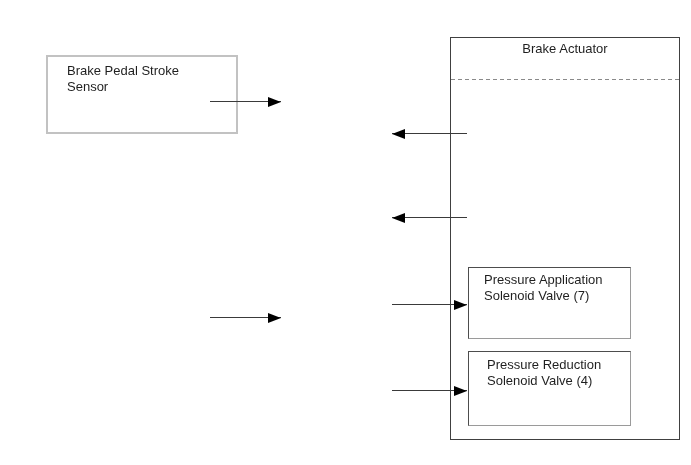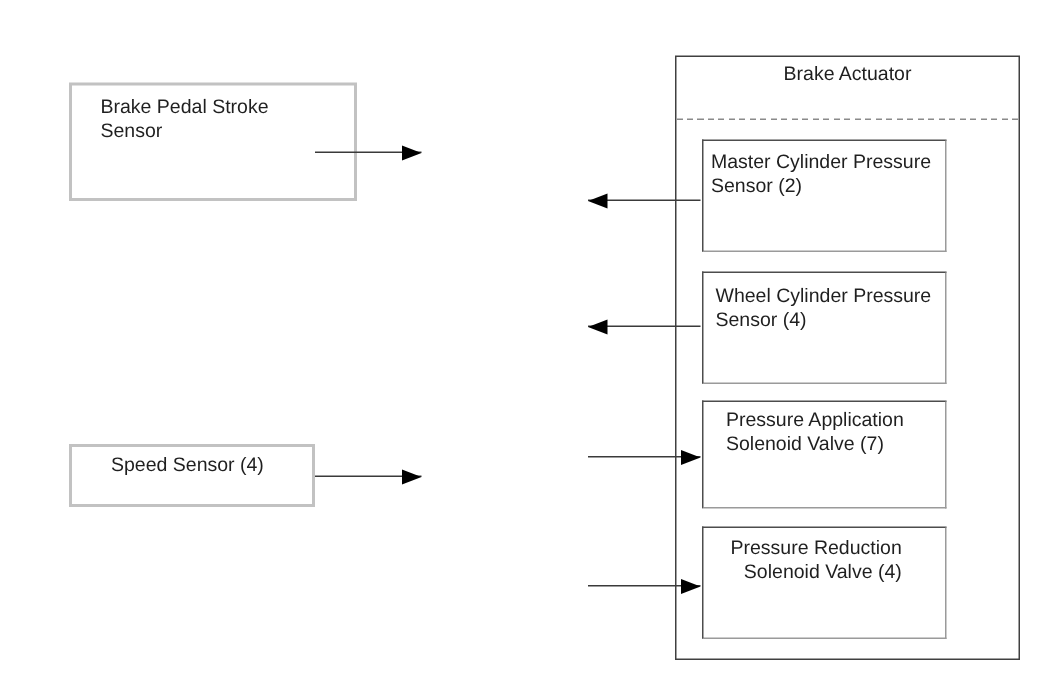--- a/index.html
+++ b/index.html
@@ -38,55 +38,44 @@
   
   .actuator{left:450px;top:37px;width:230px;height:403px;border:1px solid var(--container-border);}
   .actuator-title{position:absolute;left:0;right:0;top:3px;text-align:center;}
   .actuator-sep{position:absolute;left:0;right:0;top:41px;height:1px;
     background:repeating-linear-gradient(90deg,var(--dash-color) 0 4px,transparent 4px 7px);}
   .inner{position:absolute;box-sizing:border-box;left:17px;width:163px;background:var(--background);
     border:1px solid;border-color:var(--box-border-dark) var(--box-border-mid) var(--box-border-mid) var(--box-border-dark);}
   .inner-1{top:55px;height:75px;}  .inner-1 .label{left:5px;top:6px;}
   .inner-2{top:143px;height:75px;} .inner-2 .label{left:8px;top:7px;}
   .inner-3{top:229px;height:72px;} .inner-3 .label{left:15px;top:4px;}
-  .inner-4{top:313px;height:75px;} .inner-4 .label{left:18px;top:5px;text-align:right;}
+  .inner-4{top:313px;height:75px;} .inner-4 .label{left:18px;top:5px;}
 
   
   .aline{position:absolute;height:0;border-top:1px solid var(--line-color);}
   .ahead{position:absolute;width:0;height:0;border-top:5px solid transparent;border-bottom:5px solid transparent;}
   .ahead.right{border-left:13px solid var(--arrow-color);}
   .ahead.left{border-right:13px solid var(--arrow-color);}
 </style>
 </head>
 <body>
 
 <div class="canvas">
 
   <div class="node src box-brake-pedal">
     <span class="label">Brake Pedal Stroke
 Sensor</span>
   </div>
 
-  <div class="node src box-speed">
-    <span class="label">Speed Sensor (4)</span>
-  </div>
 
 
   <div class="node actuator">
     <div class="actuator-title">Brake Actuator</div>
     <div class="actuator-sep"></div>
 
-    <div class="inner inner-1">
-      <span class="label">Master Cylinder Pressure
-Sensor (2)</span>
-    </div>
-    <div class="inner inner-2">
-      <span class="label">Wheel Cylinder Pressure
-Sensor (4)</span>
-    </div>
     <div class="inner inner-3">
       <span class="label">Pressure Application
 Solenoid Valve (7)</span>
     </div>
     <div class="inner inner-4">
       <span class="label">Pressure Reduction
 Solenoid Valve (4)</span>
     </div>
   </div>
 

